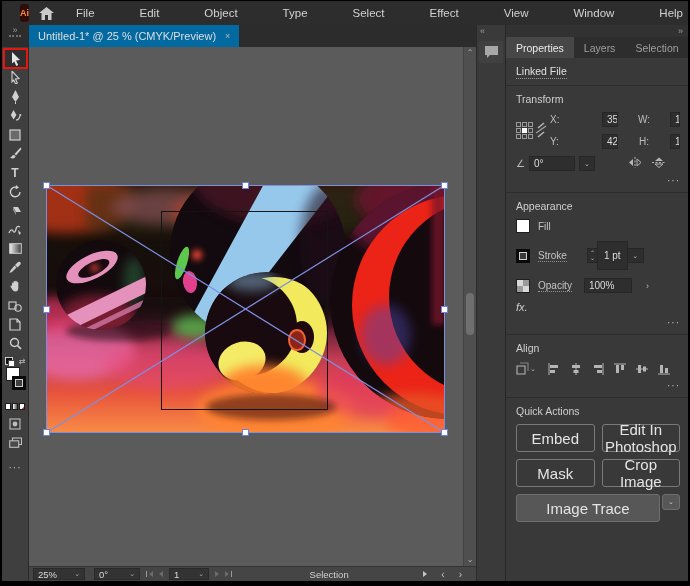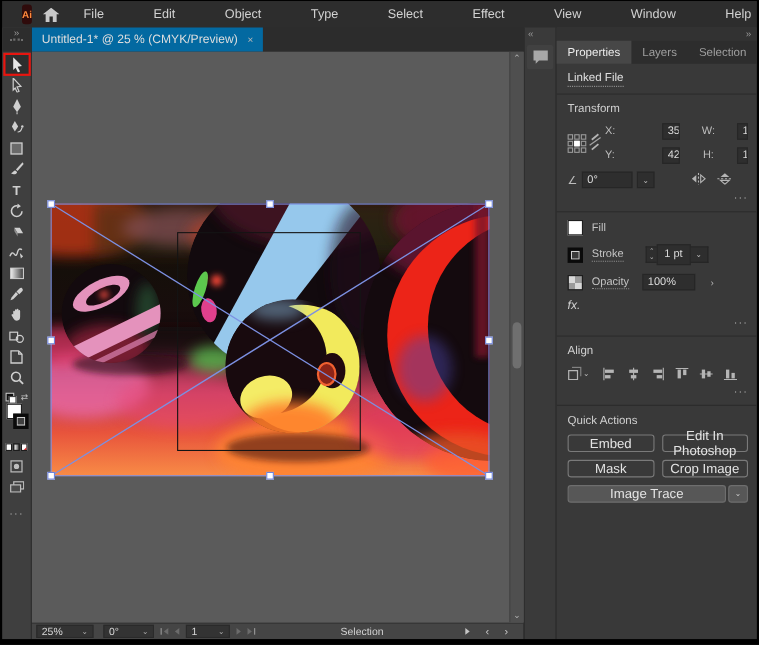--- a/index.html
+++ b/index.html
@@ -119,37 +119,37 @@
   
   .arow{ display:flex; align-items:center; margin-bottom:8px; gap:8px; }
   .sw{ width:14px; height:14px; flex:0 0 14px; }
   .sw-fill{ background:#fff; border:1px solid #1e1e1e; }
   .sw-stroke{ border:3px solid #0a0a0a; box-shadow:0 0 0 1px #cfcfcf inset; background:#393939; }
   .sw-op{ background:conic-gradient(#9a9a9a 25%, #d8d8d8 0 50%, #9a9a9a 0 75%, #d8d8d8 0); border:1px solid #1e1e1e; }
   .alabel{ color:#c4c4c4; }
   .alabel.u-dot{ border-bottom:1px dotted #8f8f8f; }
   .stroke-ctrl{ display:flex; align-items:center; margin-left:12px; }
   .stepper{ display:flex; flex-direction:column; font-size:6px; color:#bbb; line-height:5px; background:#2e2e2e; border:1px solid #262626; border-right:none; height:15px; justify-content:center; padding:0 2px; }
-  .stroke-val{ background:#2e2e2e; border:1px solid #262626; height:19px; display:flex; align-items:center; padding:0 6px; color:#dcdcdc; }
+  .stroke-val{ background:#2e2e2e; border:1px solid #262626; height:29px; display:flex; align-items:center; padding:0 6px; color:#dcdcdc; }
   .dd-chev{ background:#2e2e2e; border:1px solid #262626; border-left:none; height:15px; width:16px; color:#bbb;
     font-size:7px; display:flex; align-items:center; justify-content:center; }
   .op-val{ width:48px; margin-left:4px; }
   .op-arrow{ color:#bbb; font-size:9px; margin-left:6px; }
   .fx-label{ font-style:italic; color:#cfcfcf; font-size:11px; }
 
   
   .alignrow{ display:flex; align-items:center; gap:7px; }
   .alignrow .abtn{ display:flex; align-items:center; justify-content:center; width:15px; height:15px; }
   .align-to{ display:flex; align-items:center; gap:1px; margin-right:4px; color:#bbb; }
   .align-to .chev{ font-size:7px; }
 
   
   .qa-grid{ display:grid; grid-template-columns:1fr 1fr; gap:7px; }
-  .qa-btn{ height:16px; border:1px solid #7a7a7a; border-radius:3px; background:transparent; color:#e4e4e4;
-    font-size:12px; display:flex; align-items:center; justify-content:center; font-family:"Liberation Sans",sans-serif; }
+  .qa-btn{ height:28px; border:1px solid #7a7a7a; border-radius:3px; background:transparent; color:#e4e4e4;
+    font-size:15px; display:flex; align-items:center; justify-content:center; font-family:"Liberation Sans",sans-serif; }
   .qa-wide{ grid-column:1 / 3; }
   .qa-trace-row{ display:flex; gap:2px; grid-column:1 / 3; }
   .qa-trace{ flex:1; background:#575757; border-color:#6e6e6e; }
   .qa-trace-chev{ width:18px; height:16px; border:1px solid #6e6e6e; border-radius:3px; background:#575757;
     color:#ccc; font-size:7px; display:flex; align-items:center; justify-content:center; }
 </style>
 </head>
 <body>
 
 <div class="window">
@@ -579,20 +579,21 @@
                         <path d="M3 7 H11 L7 10.5 Z" fill="none" stroke="#b5b5b5"></path>
                       </svg>
                   </span>
                 </div>
               </div>
             </div>
             <div class="more-dots">···</div>
           </div>
 
           <div class="section">
+            <div class="sec-head">Appearance</div>
             <div class="arow">
               <div class="sw sw-fill"></div>
               <span class="alabel">Fill</span>
             </div>
             <div class="arow">
               <div class="sw sw-stroke"></div>
               <span class="alabel u-dot">Stroke</span>
               <div class="stroke-ctrl">
                 <div class="stepper">
                   <span>⌃</span>

